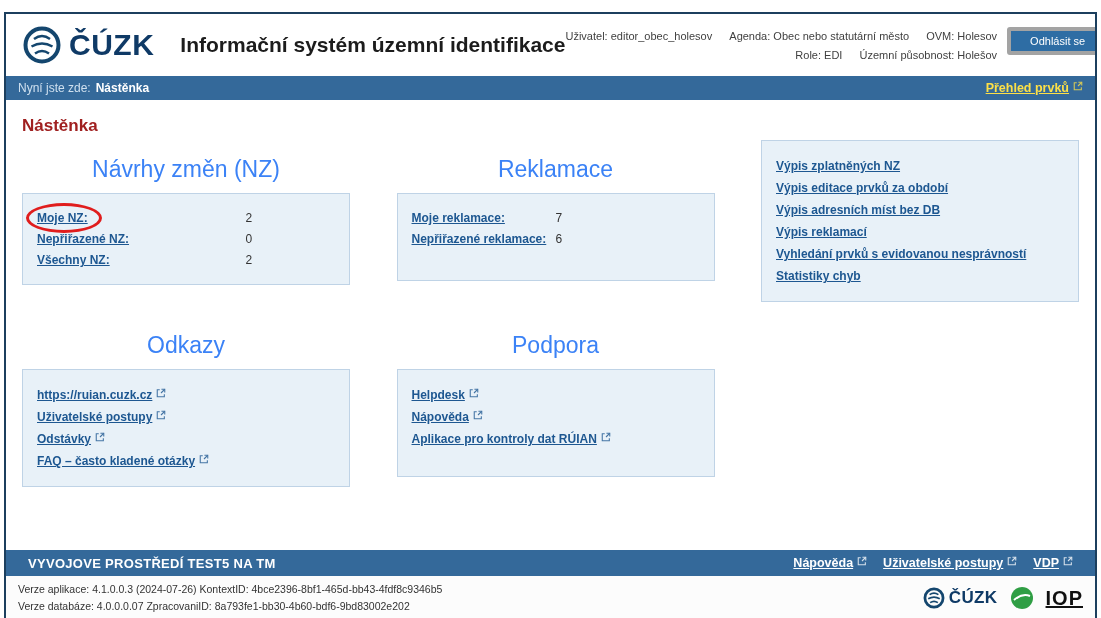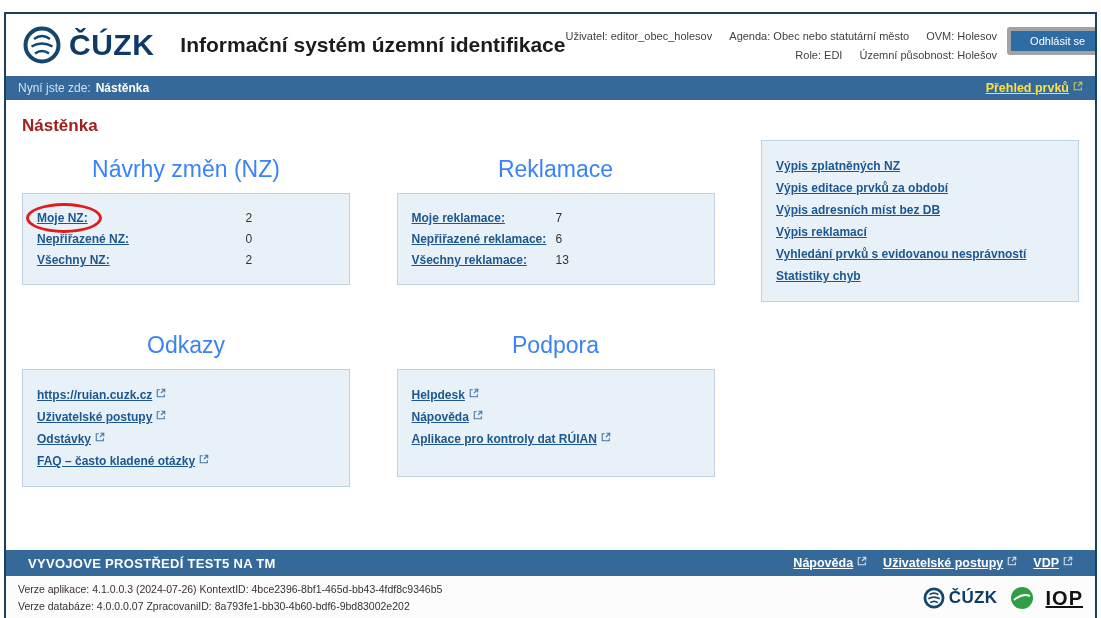--- a/index.html
+++ b/index.html
@@ -135,24 +135,20 @@
       <div class="col">
         <div class="sec-title">Reklamace</div>
         <div class="panel panel-rek">
           <div class="stat-row">
             <span class="stat-left"><a class="blue-link" href="#">Moje reklamace:</a></span>
             <span class="stat-value">7</span>
           </div>
           <div class="stat-row">
             <span class="stat-left"><a class="blue-link" href="#">Nepřiřazené reklamace:</a></span>
             <span class="stat-value">6</span>
-          </div>
-          <div class="stat-row">
-            <span class="stat-left"><a class="blue-link" href="#">Všechny reklamace:</a></span>
-            <span class="stat-value">13</span>
           </div>
         </div>
       </div>
 
       <div class="col">
         <div class="panel">
           <div class="link-row"><a class="blue-link" href="#">Výpis zplatněných NZ</a></div>
           <div class="link-row"><a class="blue-link" href="#">Výpis editace prvků za období</a></div>
           <div class="link-row"><a class="blue-link" href="#">Výpis adresních míst bez DB</a></div>
           <div class="link-row"><a class="blue-link" href="#">Výpis reklamací</a></div>

